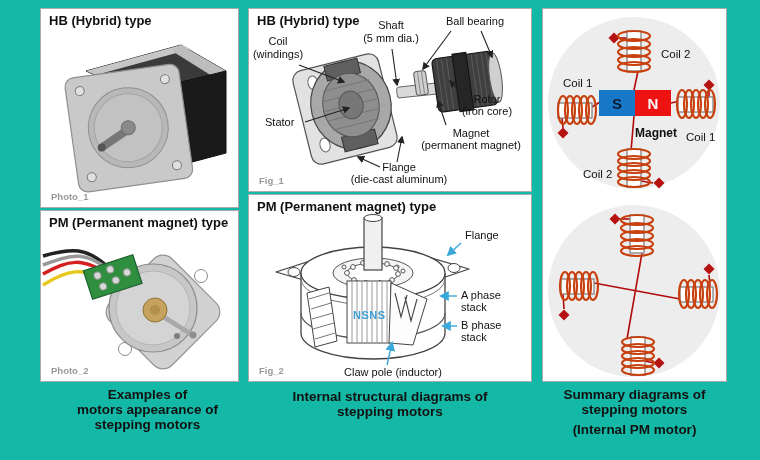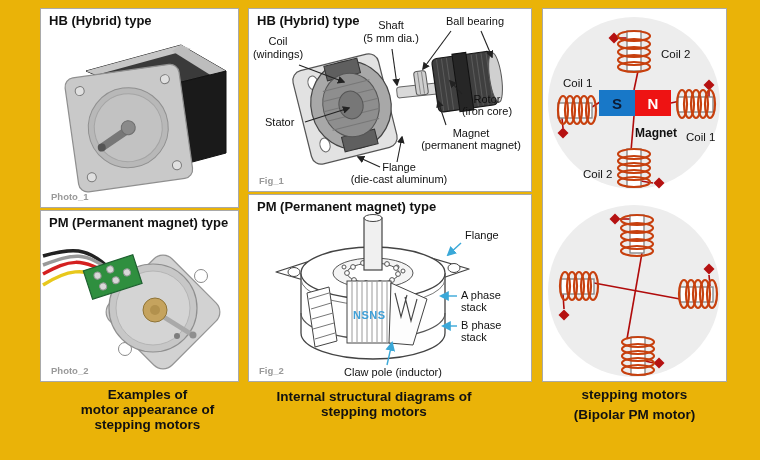--- a/index.html
+++ b/index.html
@@ -1,16 +1,16 @@
 <!DOCTYPE html>
 <html><head>
 <meta charset="utf-8">
 <style>
   html,body{margin:0;padding:0;background:#fff;}
-  #screen{position:relative;width:760px;height:460px;background:#eab308;overflow:hidden;
+  #screen{position:relative;width:760px;height:460px;background:#14b8a6;overflow:hidden;
           font-family:"Liberation Sans","DejaVu Sans",sans-serif;color:#111;}
   .box{position:absolute;background:#fff;border:1px solid #a9a9a9;box-sizing:border-box;}
   .panel-title{position:absolute;left:8px;top:4px;font-weight:bold;font-size:13px;color:#111;white-space:nowrap;z-index:3;}
   .small-label{position:absolute;left:10px;bottom:5px;font-size:9.5px;color:#999;z-index:3;font-weight:bold;}
   .caption{position:absolute;text-align:center;font-weight:bold;font-size:13.5px;line-height:15px;color:#111;}
   .caption .subcap{margin-top:5px;}
   svg{position:absolute;display:block;}
   text{font-family:"Liberation Sans","DejaVu Sans",sans-serif;}
   .lbl{font-size:11px;fill:#111;}
   .lblb{font-size:11.5px;fill:#111;}
@@ -83,21 +83,21 @@
         <circle cx="60" cy="47" r="3.5" fill="#d8d8d8" stroke="#999"></circle>
         <circle cx="74" cy="45" r="3.5" fill="#d8d8d8" stroke="#999"></circle>
         <circle cx="87" cy="41" r="3.5" fill="#d8d8d8" stroke="#999"></circle>
       </g>
     </svg>
     <div class="small-label">Photo_2</div>
   </div>
 
   <div class="caption" style="left:48px;top:387px;width:199px;">
     <div>Examples of</div>
-    <div>motor appearance of</div>
+    <div>motors appearance of</div>
     <div>stepping motors</div>
   </div>
 
   <div class="box" style="left:248px;top:8px;width:284px;height:184px;">
     <div class="panel-title">HB (Hybrid) type</div>
     <svg style="left:0;top:0;" width="282" height="182" viewBox="0 0 282 182">
       <defs>
         <marker id="m1" viewBox="0 0 10 10" refX="8" refY="5" markerWidth="7" markerHeight="7" orient="auto-start-reverse">
           <path d="M0,0L10,5L0,10z" fill="#222"></path>
         </marker>
@@ -243,21 +243,21 @@
       <text class="lbl" x="216" y="44">Flange</text>
       <text class="lbl" x="212" y="104">A phase</text>
       <text class="lbl" x="212" y="116">stack</text>
       <text class="lbl" x="212" y="134">B phase</text>
       <text class="lbl" x="212" y="146">stack</text>
       <text class="lbl" x="144" y="181" text-anchor="middle">Claw pole (inductor)</text>
     </svg>
     <div class="small-label">Fig_2</div>
   </div>
 
-  <div class="caption" style="left:232px;top:389px;width:284px;">
+  <div class="caption" style="left:248px;top:389px;width:284px;">
     <div>Internal structural diagrams of</div>
     <div>stepping motors</div>
   </div>
 
   <div class="box" style="left:542px;top:8px;width:185px;height:374px;">
 
     <svg style="left:0;top:2px;" width="183" height="184" viewBox="0 0 183 184">
       <circle cx="91" cy="92" r="86" fill="#ededed"></circle>
 
       <g>
@@ -362,17 +362,18 @@
         <ellipse class="loopv" cx="95" cy="143" rx="16" ry="5"></ellipse>
         <ellipse class="loopv" cx="95" cy="150" rx="16" ry="5"></ellipse>
         <ellipse class="loopv" cx="95" cy="157" rx="16" ry="5"></ellipse>
         <ellipse class="loopv" cx="95" cy="164" rx="16" ry="5"></ellipse>
         <ellipse class="loopv" cx="95" cy="171" rx="16" ry="5"></ellipse>
       </g>
     </svg>
   </div>
 
   <div class="caption" style="left:542px;top:387px;width:185px;">
+    <div>Summary diagrams of</div>
     <div>stepping motors</div>
-    <div class="subcap">(Bipolar PM motor)</div>
+    <div class="subcap">(Internal PM motor)</div>
   </div>
 
 </div>
 
 </body></html>

